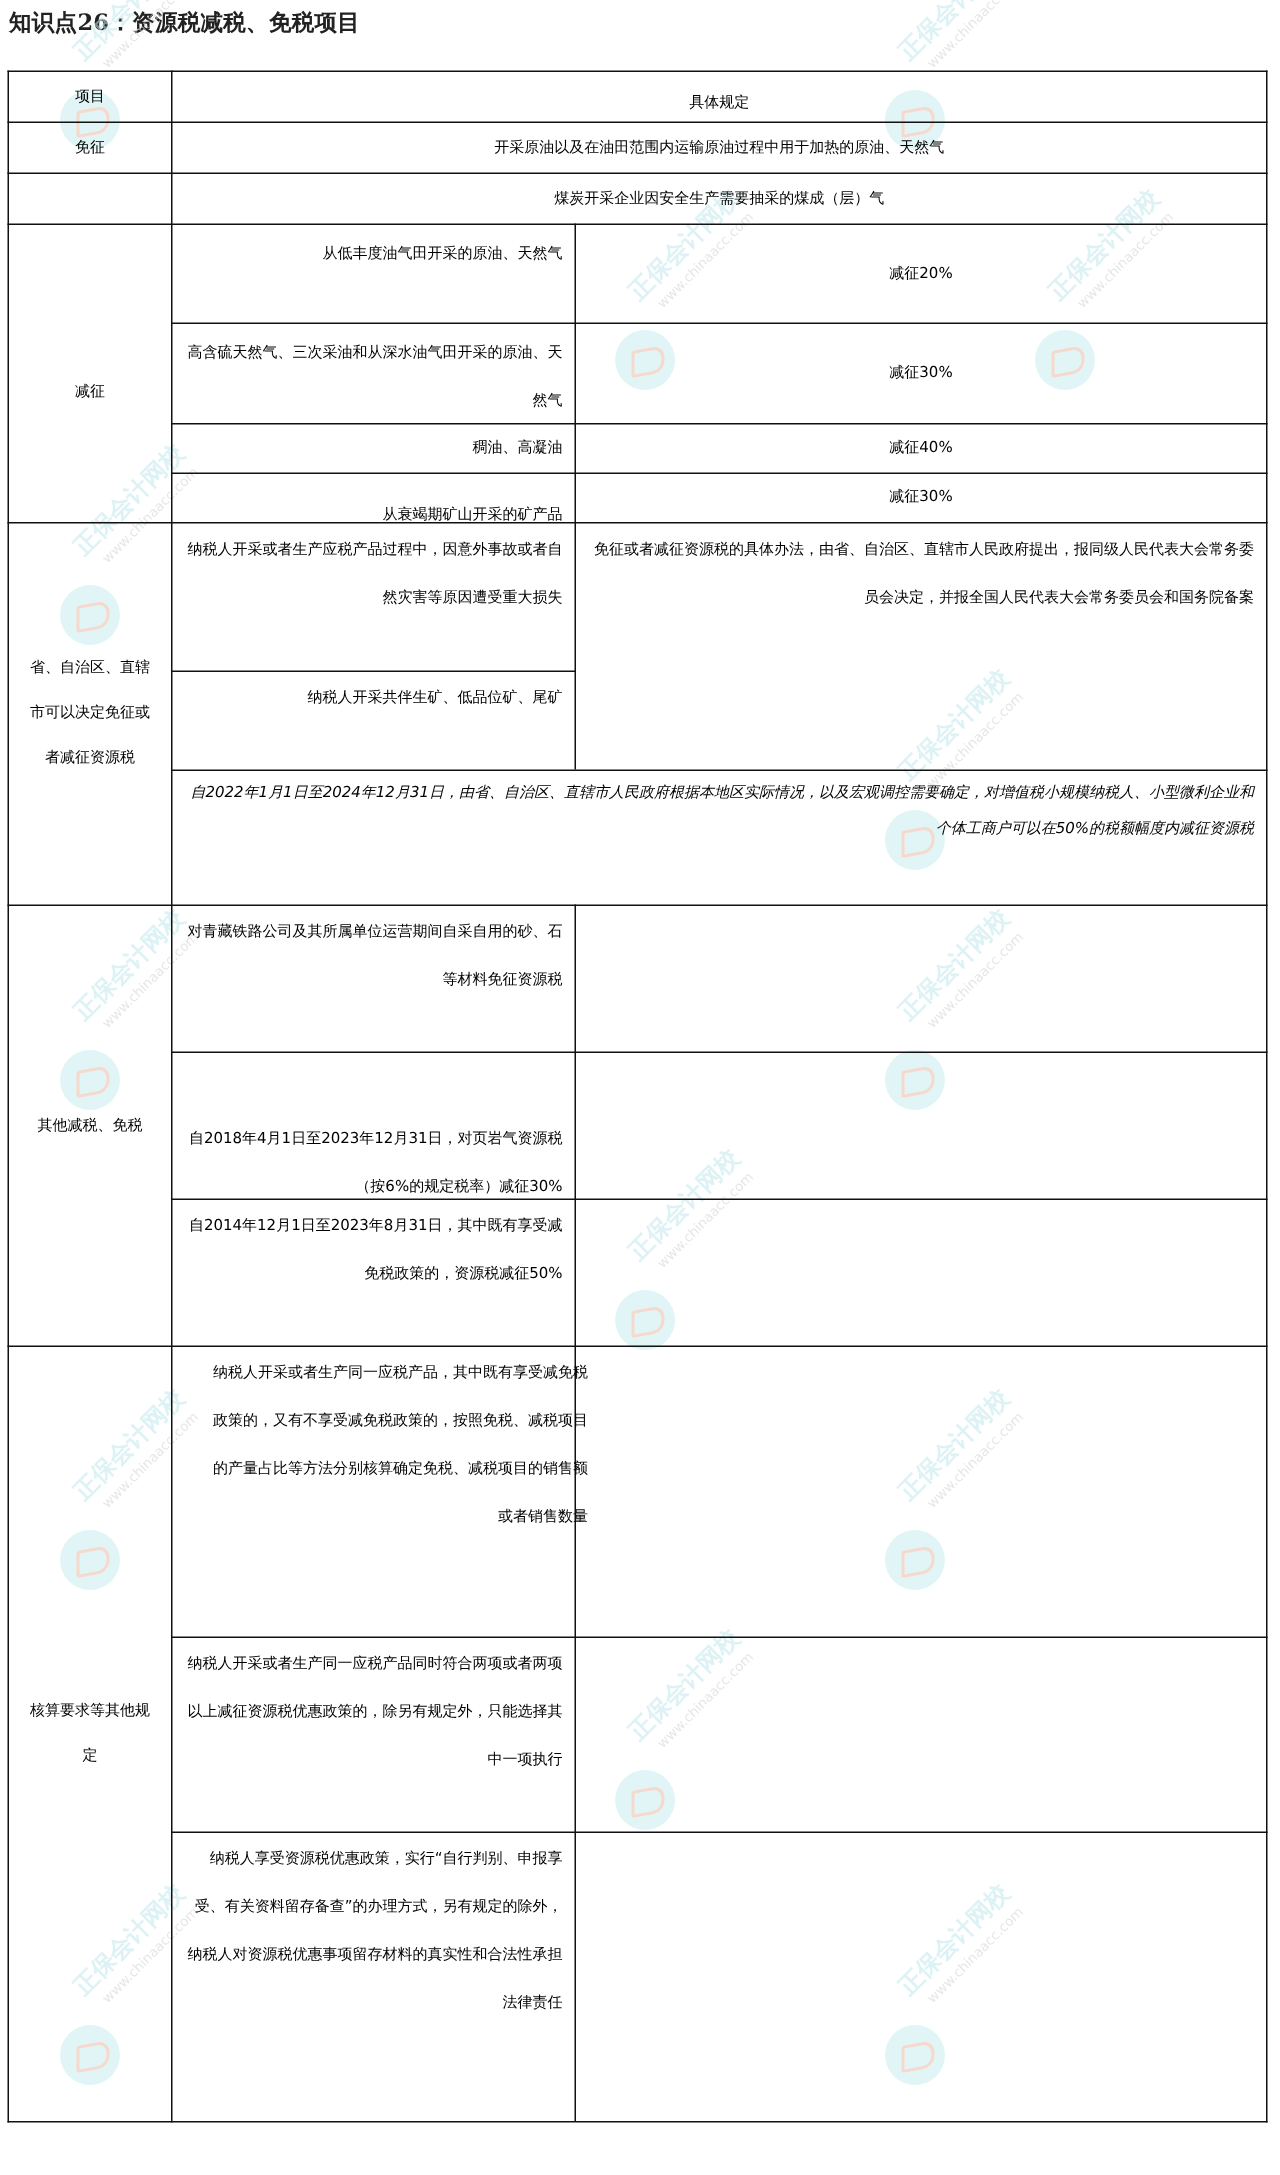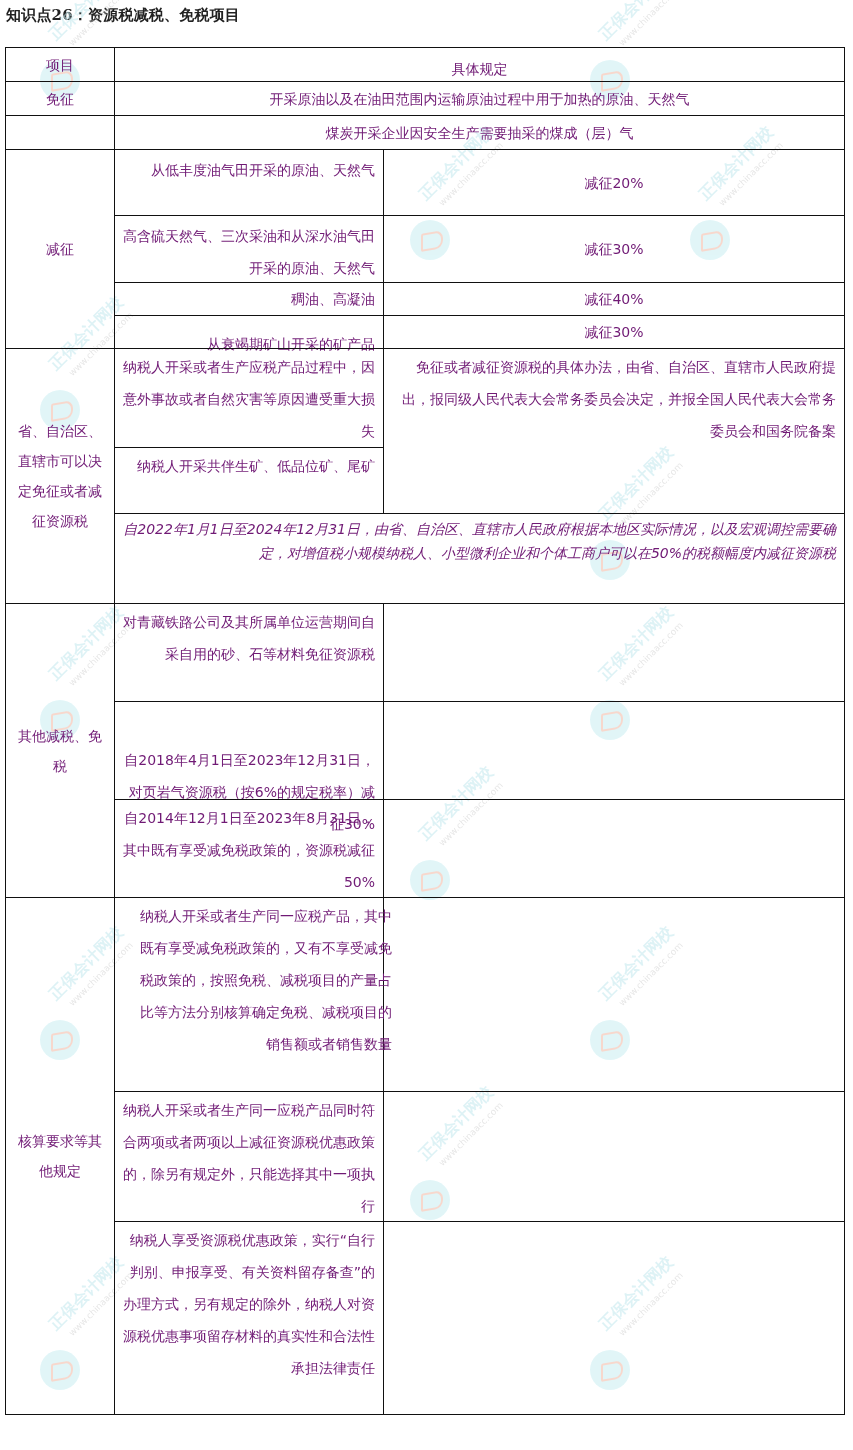--- a/index.html
+++ b/index.html
@@ -2,21 +2,21 @@
 <html><head>
 <meta charset="utf-8">
 <style>
   html, body { margin: 0; padding: 0; background: #ffffff; }
   body { width: 853px; height: 1450px; position: relative; overflow: hidden;
          font-family: "DejaVu Sans", "Liberation Sans", sans-serif; color: #222; }
   .title { position: absolute; left: 6px; top: 6px; font-size: 15px; font-weight: bold;
            font-family: "DejaVu Serif", "Liberation Serif", serif; color: #222; letter-spacing: 0.2px; }
   .hline { position: absolute; height: 1px; background: #111; }
   .vline { position: absolute; width: 1px; background: #111; }
-  .cell { position: absolute; box-sizing: border-box; font-size: 14px; line-height: 32px; color: #701a75; }
+  .cell { position: absolute; box-sizing: border-box; font-size: 10px; line-height: 32px; color: #000000; }
   .center { display: flex; align-items: center; justify-content: center; text-align: center; }
   .left { padding: 4px 8px 0 8px; text-align: right; }
   .lh30 { line-height: 30px; }
   .lh22 { line-height: 24px; font-style: italic; }
   .wm { position: absolute; pointer-events: none; opacity: 0.55; }
   .wm .circle { position: absolute; width: 40px; height: 40px; border-radius: 50%; background: #c9eef2; }
   .wm .circle:after { content: ""; position: absolute; left: 11px; top: 12px; width: 18px; height: 14px;
        border: 2px solid #f2b9a6; border-radius: 2px 8px 8px 2px; transform: skewY(-10deg); }
   .wm .txt { position: absolute; left: 20px; top: -36px; transform: rotate(-45deg); transform-origin: left bottom;
        white-space: nowrap; color: #c3e8ee; font-size: 16px; font-weight: bold; }
@@ -113,21 +113,21 @@
   <div class="cell center" style="left:6px;top:48px;width:108px;height:33px;">项目</div>
   <div class="cell center" style="left:115px;top:52px;width:729px;height:33px;">具体规定</div>
   <div class="hline" style="left:5px;width:840px;top:81px;"></div>
 
   <div class="cell center" style="left:6px;top:82px;width:108px;height:33px;">免征</div>
   <div class="cell center" style="left:115px;top:82px;width:729px;height:33px;">开采原油以及在油田范围内运输原油过程中用于加热的原油、天然气</div>
   <div class="hline" style="left:5px;width:840px;top:115px;"></div>
   <div class="cell center" style="left:115px;top:116px;width:729px;height:33px;">煤炭开采企业因安全生产需要抽采的煤成（层）气</div>
   <div class="hline" style="left:5px;width:840px;top:149px;"></div>
 
-  <div class="cell center" style="left:6px;top:150px;width:108px;height:198px;">减征</div>
+  <div class="cell center" style="left:6px;top:163px;width:108px;height:198px;">减征</div>
   <div class="vline" style="left:383px;top:149px;height:199px;"></div>
 
   <div class="cell left" style="left:115px;top:150px;width:268px;height:65px;">从低丰度油气田开采的原油、天然气</div>
   <div class="cell center" style="left:384px;top:150px;width:460px;height:65px;">减征20%</div>
   <div class="hline" style="left:114px;width:731px;top:215px;"></div>
 
   <div class="cell left" style="left:115px;top:216px;width:268px;height:66px;">高含硫天然气、三次采油和从深水油气田开采的原油、天然气</div>
   <div class="cell center" style="left:384px;top:216px;width:460px;height:66px;">减征30%</div>
   <div class="hline" style="left:114px;width:731px;top:282px;"></div>
 

